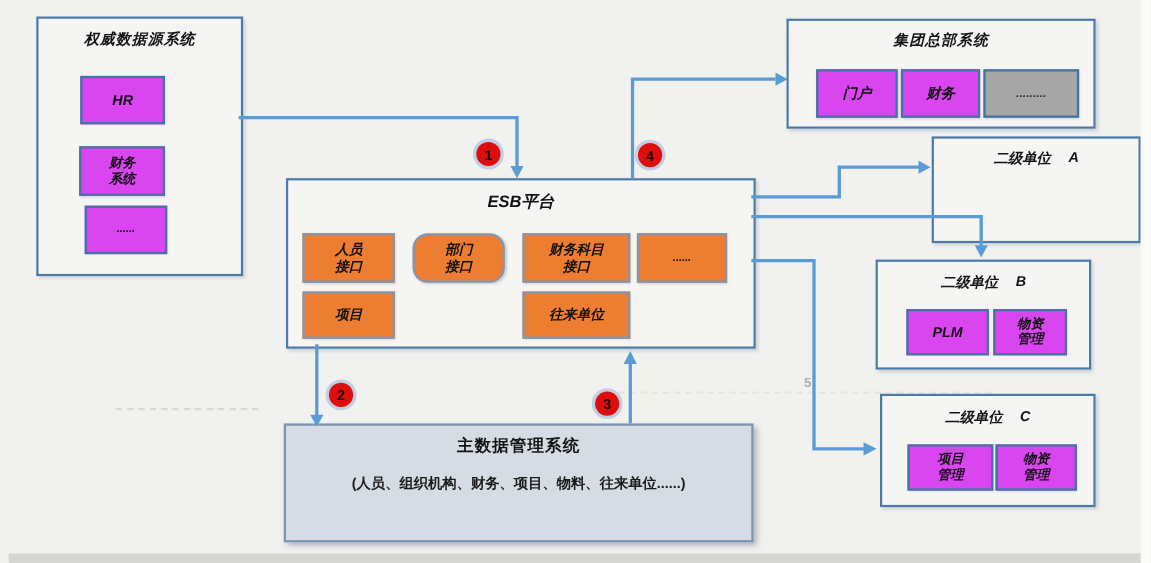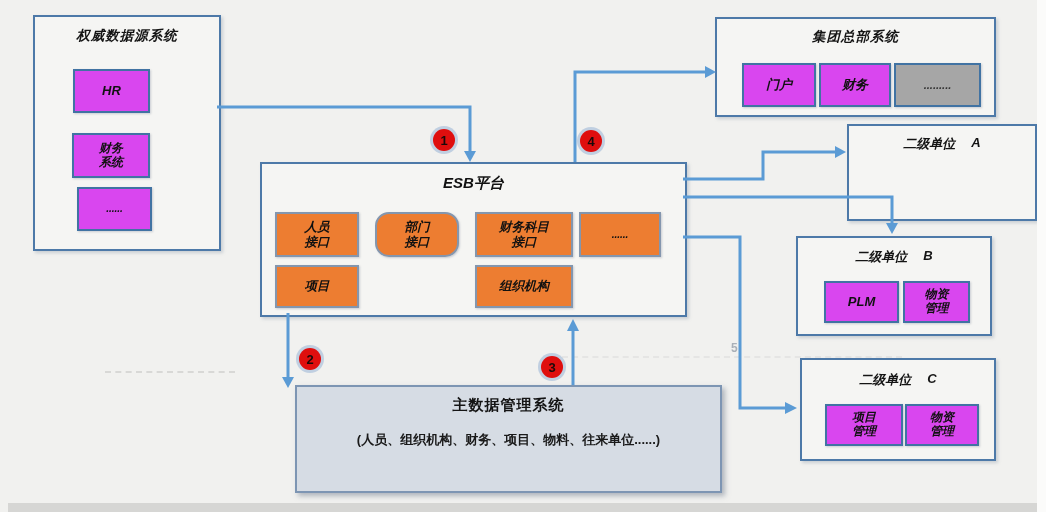--- a/index.html
+++ b/index.html
@@ -16,21 +16,21 @@
        gap:16px;font-weight:bold;color:#141414;font-size:13px;}
 
   .chip{position:absolute;display:flex;align-items:center;justify-content:center;
        text-align:center;font-weight:bold;color:#111;white-space:pre-line;line-height:1.15;
        box-shadow:1px 1px 2px rgba(120,130,150,0.35);}
   .chip.green{background:#d946ef;border:2px solid #4173a3;font-size:12px;}
   .chip.gray{background:#a6a6a6;border:2px solid #4173a3;font-size:11px;color:#333;}
   .chip.orange{background:#ed7d31;border:2px solid #8496ae;font-size:12.5px;}
 
   .mdm{position:absolute;left:258px;top:385px;width:423px;height:104px;
-       background:#d6dce4;border:2px solid #7d95b3;box-shadow:3px 3px 5px rgba(110,122,140,0.5);margin-left:37px;}
+       background:#d6dce4;border:2px solid #7d95b3;box-shadow:3px 3px 5px rgba(110,122,140,0.5);}
   .mdm-title{position:absolute;left:0;right:0;top:9px;text-align:center;font-weight:bold;
        font-size:15px;color:#141414;letter-spacing:1px;}
   .mdm-sub{position:absolute;left:0;right:0;top:44px;text-align:center;font-weight:bold;
        font-size:13px;color:#1a1a1a;}
 
   .esb-title{position:absolute;left:0;right:0;top:10px;text-align:center;font-weight:bold;
        font-size:15px;color:#111;}
 
   svg.arrows{position:absolute;left:0;top:0;z-index:50;pointer-events:none;}
   .marker{position:absolute;z-index:60;width:22px;height:22px;border-radius:50%;
@@ -61,21 +61,21 @@
     <div class="esb-title">ESB平台</div>
     <div class="artifact-esb"></div>
     <div class="chip orange" style="left:13px;top:48px;width:80px;height:41px;">人员
 接口</div>
     <div class="chip orange" style="left:113px;top:48px;width:80px;height:41px;border-radius:14px;">部门
 接口</div>
     <div class="chip orange" style="left:213px;top:48px;width:94px;height:41px;">财务科目
 接口</div>
     <div class="chip orange" style="left:317px;top:48px;width:78px;height:41px;font-size:10px;">......</div>
     <div class="chip orange" style="left:13px;top:101px;width:80px;height:39px;">项目</div>
-    <div class="chip orange" style="left:213px;top:101px;width:94px;height:39px;">组织机构</div>
+    <div class="chip orange" style="left:213px;top:101px;width:94px;height:39px;">往来单位</div>
   </div>
 
   <div class="box" style="left:715px;top:17px;width:277px;height:96px;">
     <div class="box-title" style="top:9px;">集团总部系统</div>
     <div class="chip green" style="left:25px;top:44px;width:70px;height:40px;font-size:13px;">门户</div>
     <div class="chip green" style="left:102px;top:44px;width:68px;height:40px;font-size:13px;">财务</div>
     <div class="chip gray" style="left:177px;top:44px;width:83px;height:40px;">.........</div>
   </div>
 
   <div class="box" style="left:847px;top:124px;width:186px;height:93px;">

